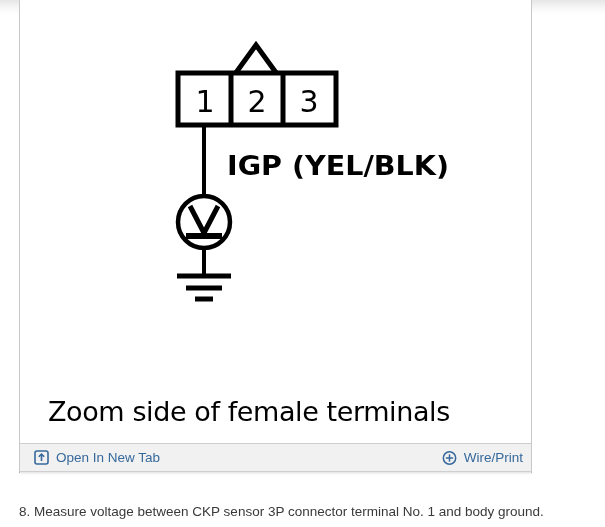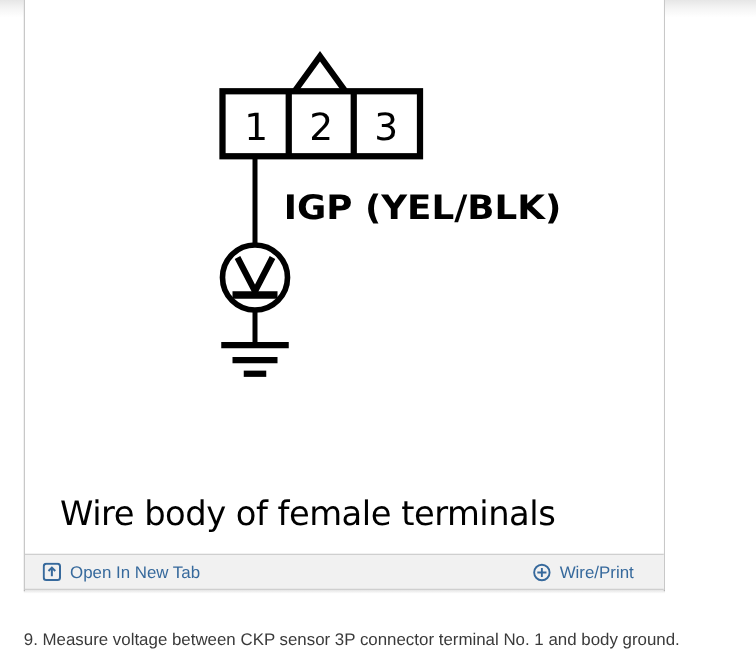--- a/index.html
+++ b/index.html
@@ -73,21 +73,21 @@
     top: 443px;
     width: 511px;
     height: 29px;
     background: #f1f1f1;
     border-top: 1px solid #cfcfcf;
     border-bottom: 1px solid #cfcfcf;
     box-sizing: border-box;
     display: flex;
     align-items: center;
     justify-content: space-between;
-    padding: 0 24px 0 14px;
+    padding: 0 8px 0 14px;
   }
   .toolbar-shadow {
     position: absolute;
     left: 19px;
     top: 472px;
     width: 513px;
     height: 3px;
     background: linear-gradient(to bottom, rgba(0,0,0,0.10), rgba(0,0,0,0));
   }
 
@@ -157,21 +157,21 @@
 
       <line x1="184" y1="248" x2="184" y2="276" stroke="#000000" stroke-width="4"></line>
 
       <line x1="157" y1="276" x2="211" y2="276" stroke="#000000" stroke-width="5"></line>
       <line x1="166" y1="288" x2="202" y2="288" stroke="#000000" stroke-width="5"></line>
       <line x1="175" y1="299" x2="193" y2="299" stroke="#000000" stroke-width="5"></line>
 
       <text x="207" y="175" font-family="DejaVu Sans, sans-serif" font-size="27" font-weight="bold" fill="#000000" textLength="222" lengthAdjust="spacingAndGlyphs">IGP (YEL/BLK)</text>
     </svg>
 
-    <div class="wire-caption">Wire body of female terminals</div>
+    <div class="wire-caption">Zoom side of female terminals</div>
   </div>
 
   <div class="viewer-toolbar">
 
     <a class="tool-link">
       <span class="tool-icon">
         <svg width="15" height="15" viewBox="0 0 15 15">
           <rect x="1" y="1" width="13" height="13" rx="2" ry="2" fill="none" stroke="#36699c" stroke-width="1.6"></rect>
           <line x1="7.5" y1="11" x2="7.5" y2="4.6" stroke="#36699c" stroke-width="1.6"></line>
           <polyline points="4.8,6.8 7.5,4.1 10.2,6.8" fill="none" stroke="#36699c" stroke-width="1.6"></polyline>
@@ -189,13 +189,13 @@
         </svg>
       </span>
       <span class="label">Wire/Print</span>
     </a>
 
   </div>
 </div>
 
 <div class="toolbar-shadow"></div>
 
-<div class="step-text">9. Measure voltage between CKP sensor 3P connector terminal No. 1 and body ground.</div>
+<div class="step-text">8. Measure voltage between CKP sensor 3P connector terminal No. 1 and body ground.</div>
 
 </body></html>

